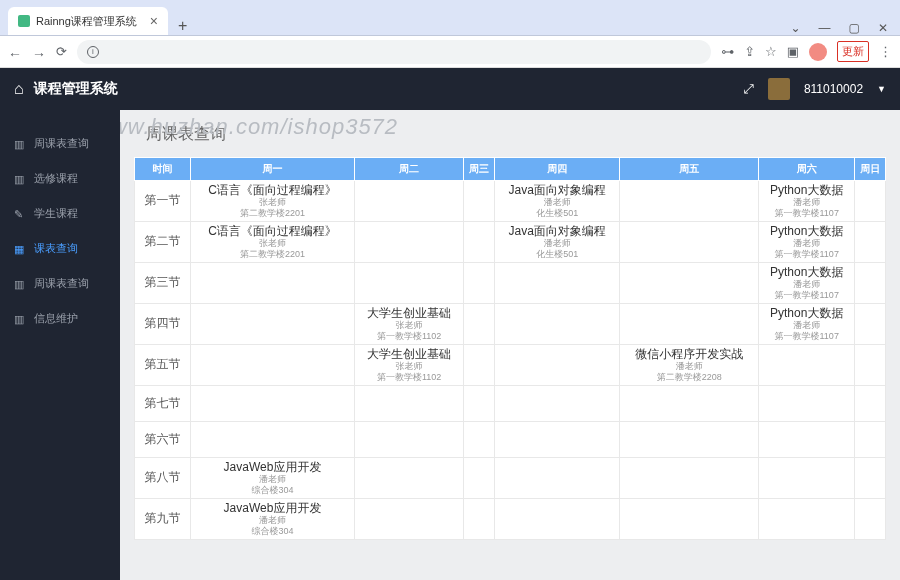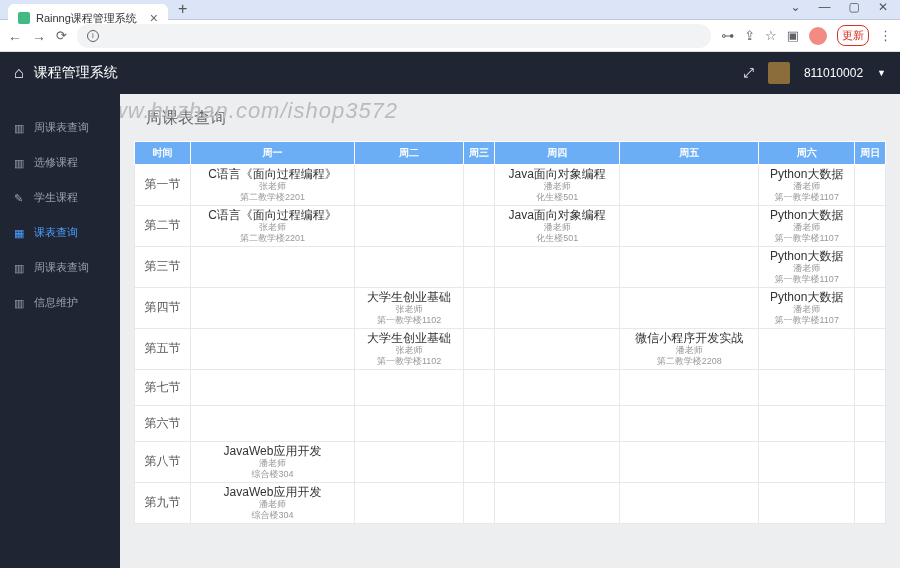--- a/index.html
+++ b/index.html
@@ -1,34 +1,34 @@
 <!DOCTYPE html>
 <html><head>
 <meta charset="utf-8">
 <style>
 *{margin:0;padding:0;box-sizing:border-box;font-family:"Microsoft YaHei",Arial,sans-serif}
 body{width:900px;height:580px;overflow:hidden;background:#fff}
-.browser-chrome{background:#dce4f7;height:20px;display:flex;align-items:flex-start;border-bottom:1px solid #c0c8da}
+.browser-chrome{background:#dce4f7;height:36px;display:flex;align-items:flex-end;border-bottom:1px solid #c0c8da}
 .tab{background:#fff;height:28px;margin-left:8px;margin-top:4px;padding:0 10px;display:flex;align-items:center;border-radius:6px 6px 0 0;font-size:11px;color:#333;gap:6px;min-width:160px}
 .tab-icon{width:12px;height:12px;background:#42b883;border-radius:2px}
 .tab-close{color:#666;font-size:14px;margin-left:auto}
 .new-tab{color:#555;font-size:16px;padding:0 10px;cursor:pointer}
 .win-controls{margin-left:auto;display:flex;gap:18px;padding-right:12px;color:#555;font-size:12px}
 .addr-bar{height:32px;background:#fff;display:flex;align-items:center;padding:0 8px;gap:10px;border-bottom:1px solid #ddd}
 .nav-btn{color:#5f6368;font-size:14px;cursor:pointer}
 .reload{font-size:13px}
 .url-box{flex:1;background:#f1f3f4;border-radius:14px;height:24px;display:flex;align-items:center;padding:0 10px;font-size:12px;color:#333;gap:6px}
 .info-icon{width:12px;height:12px;border:1px solid #5f6368;border-radius:50%;display:flex;align-items:center;justify-content:center;font-size:8px;color:#5f6368}
 .addr-icons{display:flex;gap:10px;align-items:center;color:#5f6368;font-size:13px}
-.update-btn{color:#d93025;font-size:11px;border:1px solid #d93025;padding:2px 4px;border-radius:8px}
+.update-btn{color:#d93025;font-size:11px;border:1px solid #d93025;padding:2px 4px;border-radius:2px}
 .profile{width:18px;height:18px;background:#f28b82;border-radius:50%}
 
 .app-header{height:42px;background:#1f2532;display:flex;align-items:center;padding:0 14px;color:#fff}
 .home-icon{font-size:16px;margin-right:10px}
-.app-title{font-size:14px;font-weight:400}
+.app-title{font-size:14px;font-weight:700}
 .hdr-right{margin-left:auto;display:flex;align-items:center;gap:14px;font-size:12px}
 .fullscreen{font-size:13px}
 .avatar{width:22px;height:22px;background:#8a6d3b;border-radius:2px}
 .caret{font-size:9px}
 
 .main{display:flex;height:474px}
 .sidebar{width:120px;background:#1f2532;padding-top:16px}
 .side-item{display:flex;align-items:center;gap:8px;padding:10px 14px;font-size:11px;color:#9aa0ab;cursor:pointer}
 .side-item.active{color:#4a9eff}
 .side-icon{width:12px;height:12px;display:inline-block}

